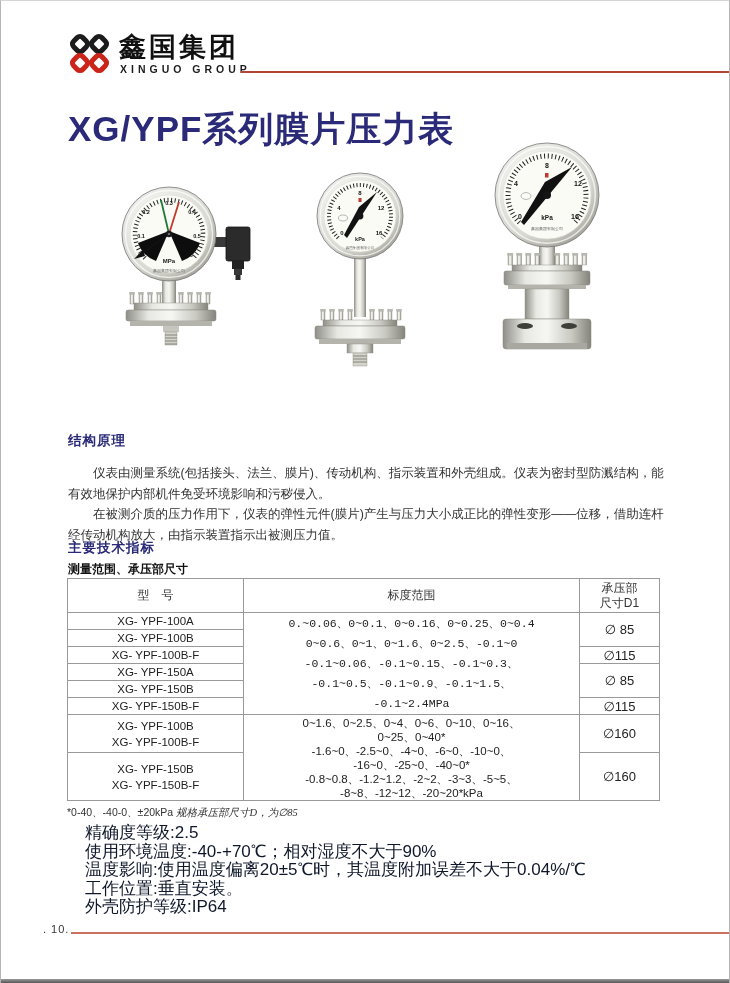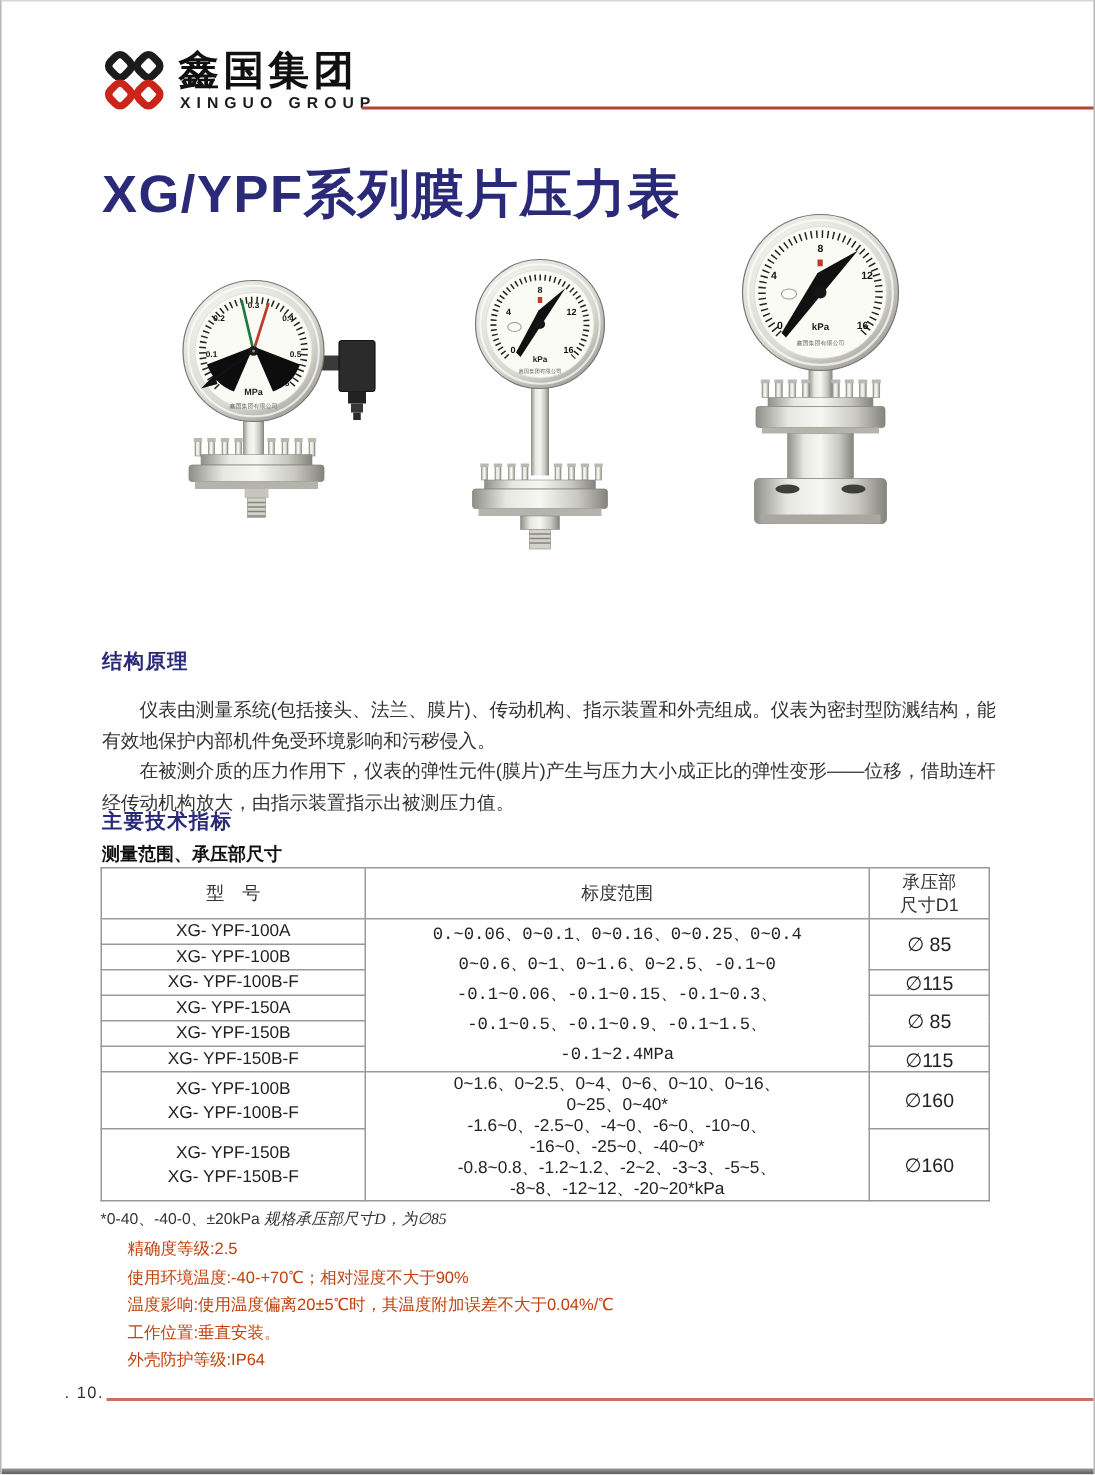--- a/index.html
+++ b/index.html
@@ -47,21 +47,21 @@
   .range-cell{font-size:11.5px;white-space:pre-line;}
   .rg1{line-height:20px;font-family:Liberation Mono, monospace;}
   .rg2{line-height:14px;}
   .d1-cell{font-size:13px;white-space:pre-line;}
   .g2row1{height:38px;}
   .g2row2{height:48px;}
   .models2{white-space:pre-line;line-height:16px;}
   .footnote{left:66px;top:805px;font-size:10.5px;color:#333;}
   .footnote i{font-family:"Liberation Serif",serif;}
   
-  .specs{left:84px;top:823px;font-size:11px;line-height:18.5px;color:#c2410c;}
+  .specs{left:84px;top:823px;font-size:17px;line-height:18.5px;color:#0f172a;}
   
   .page-num{left:42px;top:922px;font-size:11px;color:#333;letter-spacing:1px;text-align:center;}
   .footer-line{left:70px;top:931px;width:660px;height:2px;background:#c9705f;}
   .bottom-bar{left:0;bottom:0;width:730px;height:4px;background:linear-gradient(#9a9a9a,#565656);}
   
   .gauge{position:absolute;}
   .g1{left:85px;top:150px;}
   .g2{left:302px;top:163px;}
   .g3{left:486px;top:136px;}
   svg text{font-family:"Liberation Sans",sans-serif;}

